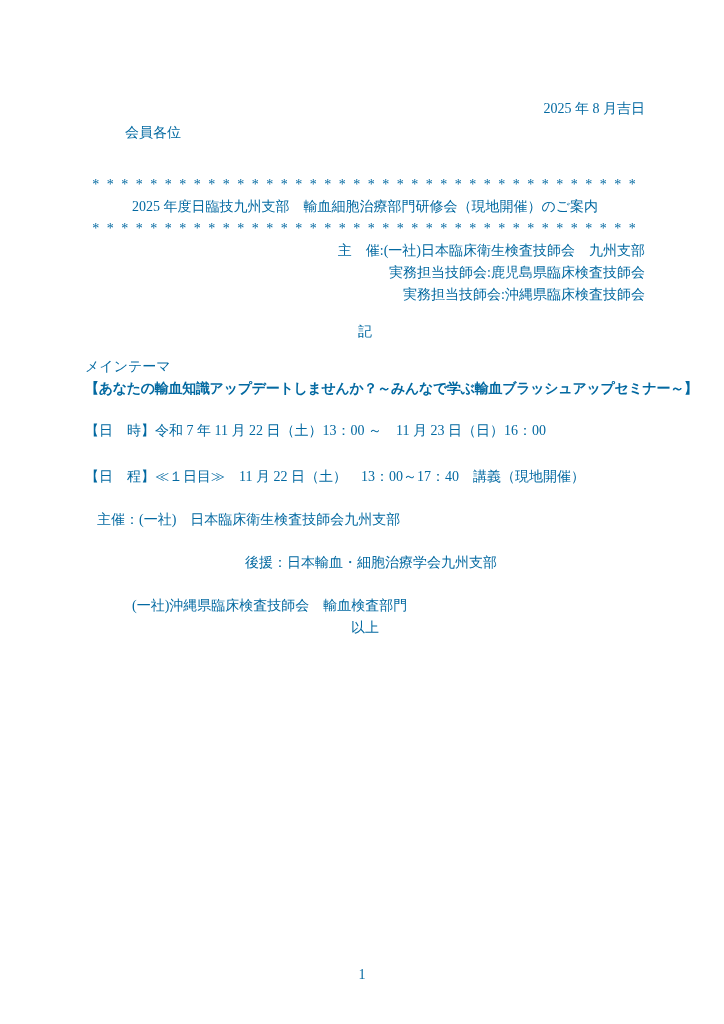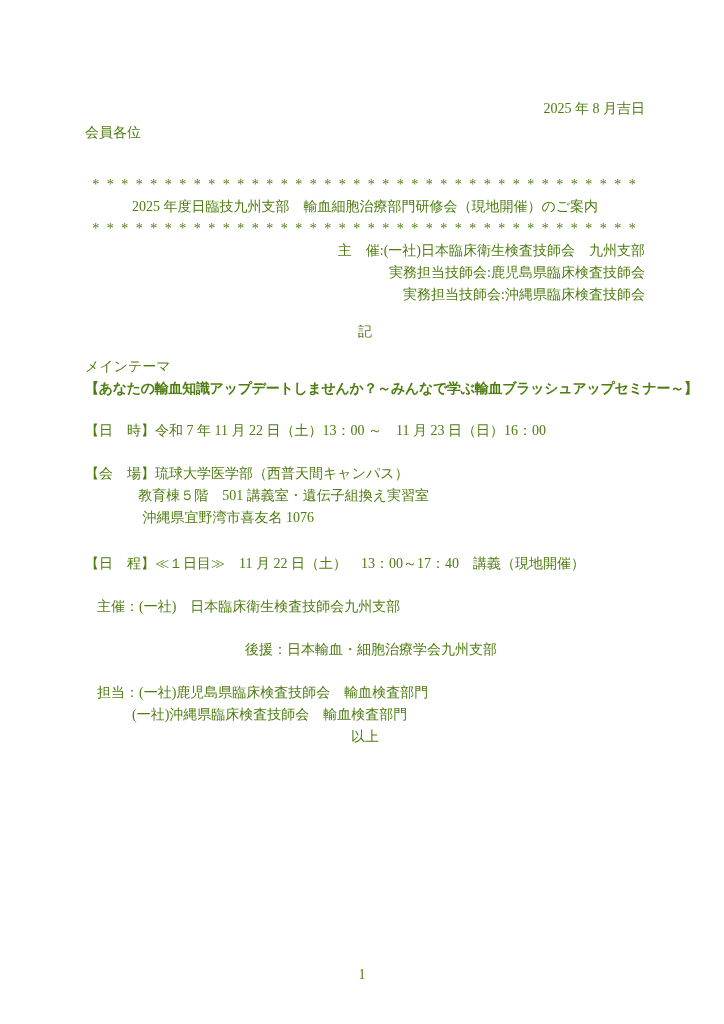--- a/index.html
+++ b/index.html
@@ -5,30 +5,30 @@
   html, body {
     margin: 0;
     padding: 0;
     background: #ffffff;
   }
   .page {
     position: relative;
     width: 724px;
     height: 1024px;
     background: #ffffff;
-    color: #4d7c0f;
+    color: #0369a1;
     font-family: "Liberation Serif", "DejaVu Serif", serif;
     font-size: 14px;
     line-height: 22px;
     box-sizing: border-box;
     padding: 98px 79px 4px 85px;
     overflow: hidden;
   }
   .date-line { text-align: right; }
-  .salutation { margin-top: 2px; }
+  .salutation { margin-top: 2px; margin-left: 40px; }
   .title-block { margin-top: 30px; text-align: center; }
   .asterisk-line {
     letter-spacing: 2px;
     white-space: nowrap;
     font-family: "Liberation Serif", "DejaVu Serif", serif;
   }
   .doc-title { white-space: nowrap; }
   .organizer-block { text-align: right; }
   .body-block { margin-top: 18px; }
   .record-marker { margin-top: 15px; text-align: center; }
@@ -74,36 +74,30 @@
   </div>
 
 
   <div class="record-marker">記</div>
 
   <div class="theme-label">メインテーマ</div>
   <div class="theme-line">【あなたの輸血知識アップデートしませんか？～みんなで学ぶ輸血ブラッシュアップセミナー～】</div>
 
   <div class="datetime-line">【日　時】令和 7 年 11 月 22 日（土）13：00 ～　11 月 23 日（日）16：00</div>
 
-  <div class="venue-block">
-    <div>【会　場】琉球大学医学部（西普天間キャンパス）</div>
-    <div class="venue-cont-1">教育棟５階　501 講義室・遺伝子組換え実習室</div>
-    <div class="venue-cont-2">沖縄県宜野湾市喜友名 1076</div>
-  </div>
 
   <div class="schedule-block">
     <div>【日　程】≪１日目≫　11 月 22 日（土）　13：00～17：40　講義（現地開催）</div>
   </div>
 
   <div class="host-line">主催：(一社)　日本臨床衛生検査技師会九州支部</div>
 
   <div class="support-line">後援：日本輸血・細胞治療学会九州支部</div>
 
   <div class="charge-block">
-    <div>担当：(一社)鹿児島県臨床検査技師会　輸血検査部門</div>
     <div class="charge-cont">(一社)沖縄県臨床検査技師会　輸血検査部門</div>
   </div>
 
   <div class="closing-line">以上</div>
 
   <div class="page-number">1</div>
 
 </div>
 
 </body></html>

